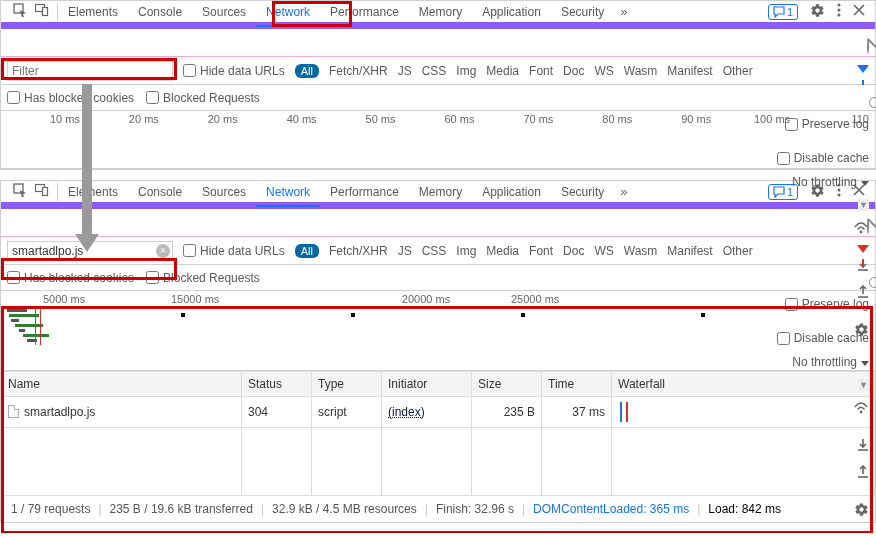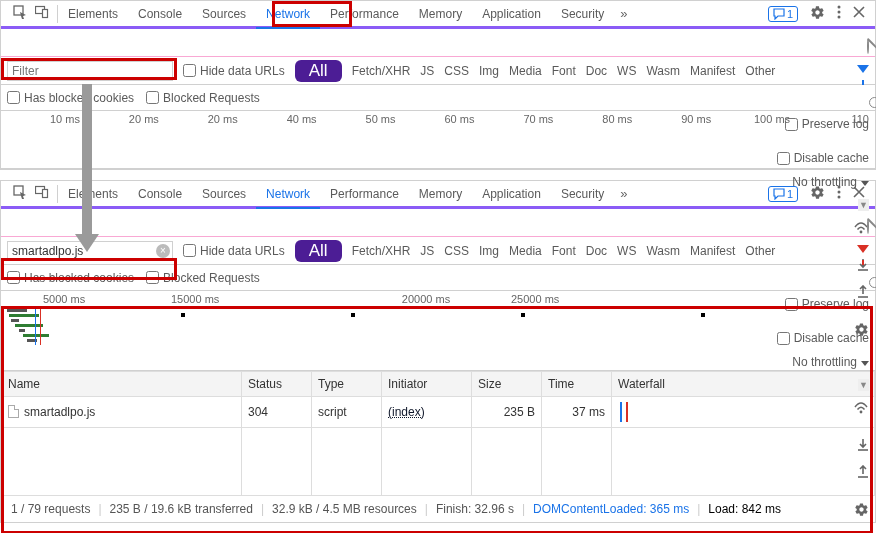--- a/index.html
+++ b/index.html
@@ -1,21 +1,21 @@
 <!DOCTYPE html>
 <html><head>
 <meta charset="utf-8">
 <style>
   * { box-sizing: border-box; margin: 0; padding: 0; }
   body { font-family: "Segoe UI", Arial, sans-serif; font-size: 12px; color: #5a5a5a; background: #fff; width: 876px; }
   .devtools-wrapper { position: relative; }
   .devtools-panel { border: 1px solid #d0d0d0; background: #fff; margin-bottom: 10px; }
   
   
-  .tabbar { display: flex; align-items: center; height: 28px; border-bottom: 3px solid #8b5cf6; padding: 0 4px; }
+  .tabbar { display: flex; align-items: center; height: 28px; border-bottom: 7px solid #8b5cf6; padding: 0 4px; }
   .tabbar .left-icons { display: flex; align-items: center; gap: 8px; padding: 0 8px; }
   .tabbar .tab { padding: 0 10px; height: 28px; display: flex; align-items: center; cursor: pointer; color: #5a5a5a; position: relative; }
   .tabbar .tab.active { color: #1a73e8; }
   .tabbar .tab.active::after { content:""; position:absolute; left:0; right:0; bottom:-1px; height:2px; background:#1a73e8; }
   .tabbar .spacer { flex: 1; }
   .tabbar .right-icons { display: flex; align-items: center; gap: 12px; padding: 0 6px; }
   .chevron-more { color:#666; font-size:13px; padding:0 6px; cursor:pointer; }
   
   
   .toolbar { display: flex; align-items: flex-end; height: 28px; border-bottom: 1px solid #f9a8d4; padding: 0 6px; gap: 10px; flex-direction: column; }
@@ -33,21 +33,21 @@
   .checkbox-label { display:flex; align-items:center; gap:4px; cursor:pointer; }
   .checkbox-label input { margin:0; }
   .dropdown-caret { width:0; height:0; border-left:4px solid transparent; border-right:4px solid transparent; border-top:5px solid #555; display:inline-block; margin-left:4px; }
   .vline-sep { width:1px; height:18px; background:#d0d0d0; margin:0 2px; }
   
   
   .filterbar { display:flex; align-items:center; height:28px; border-bottom:1px solid #d0d0d0; padding:0 6px; gap:10px; }
   .filter-input { width:166px; height:20px; border:1px solid #d0d0d0; padding:2px 18px 2px 4px; font-size:12px; font-family:inherit; color:#333; position:relative; }
   .filter-input-wrap { position:relative; }
   .filter-clear-x { position:absolute; right:3px; top:3px; width:14px; height:14px; border-radius:50%; background:#bbb; color:#fff; font-size:10px; display:flex; align-items:center; justify-content:center; cursor:pointer; }
-  .filter-pill { background:#4c1d95; color:#fff; border-radius:6px; padding:1px 14px; font-size:17px; }
+  .filter-pill { background:#0369a1; color:#fff; border-radius:6px; padding:1px 6px; font-size:11px; }
   .filter-type { cursor:pointer; }
   
   
   .extrabar { display:flex; align-items:center; height:26px; border-bottom:1px solid #d0d0d0; padding:0 6px; gap:12px; }
   
   
   .timeline { height:58px; border-bottom:1px solid #d0d0d0; position:relative; overflow:hidden; }
   .timeline-ticks { display:flex; position:absolute; left:0; right:0; top:2px; padding-right:6px; }
   .timeline-ticks .tick { flex:1; text-align:right; font-size:11px; color:#666; }
   .timeline-waterfall-mini { position:absolute; left:4px; top:16px; width:60px; height:40px; }

